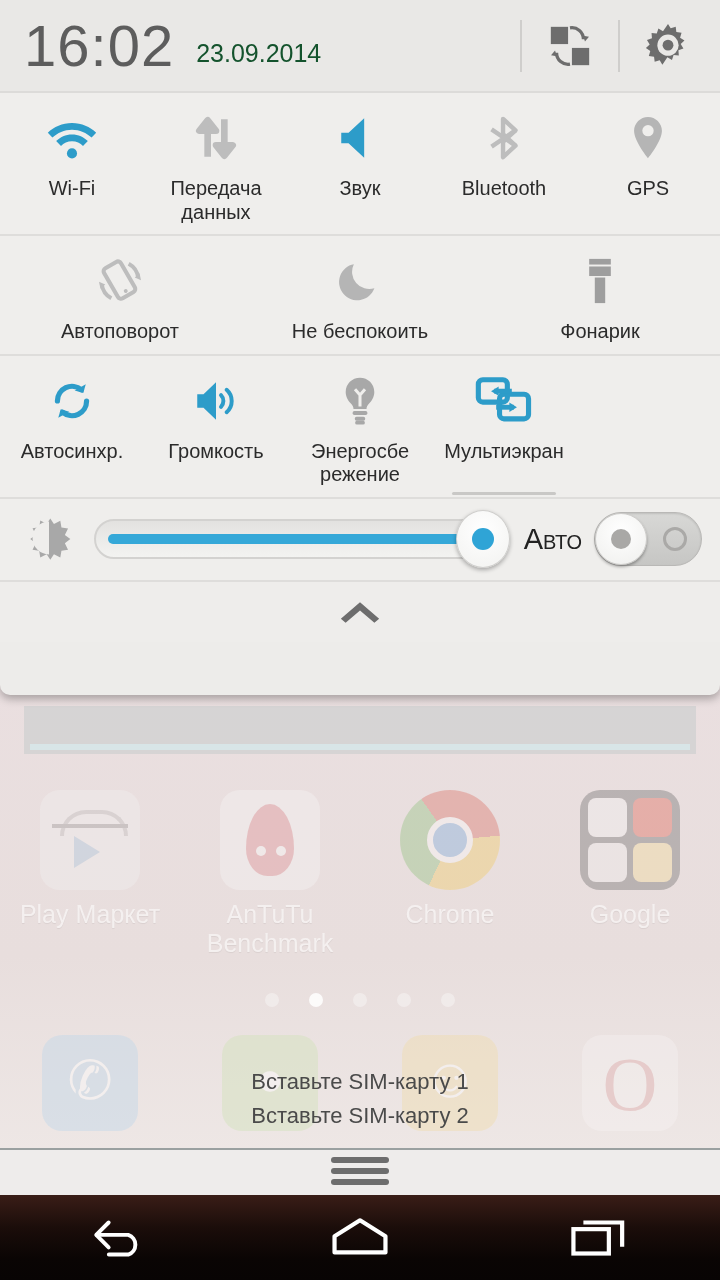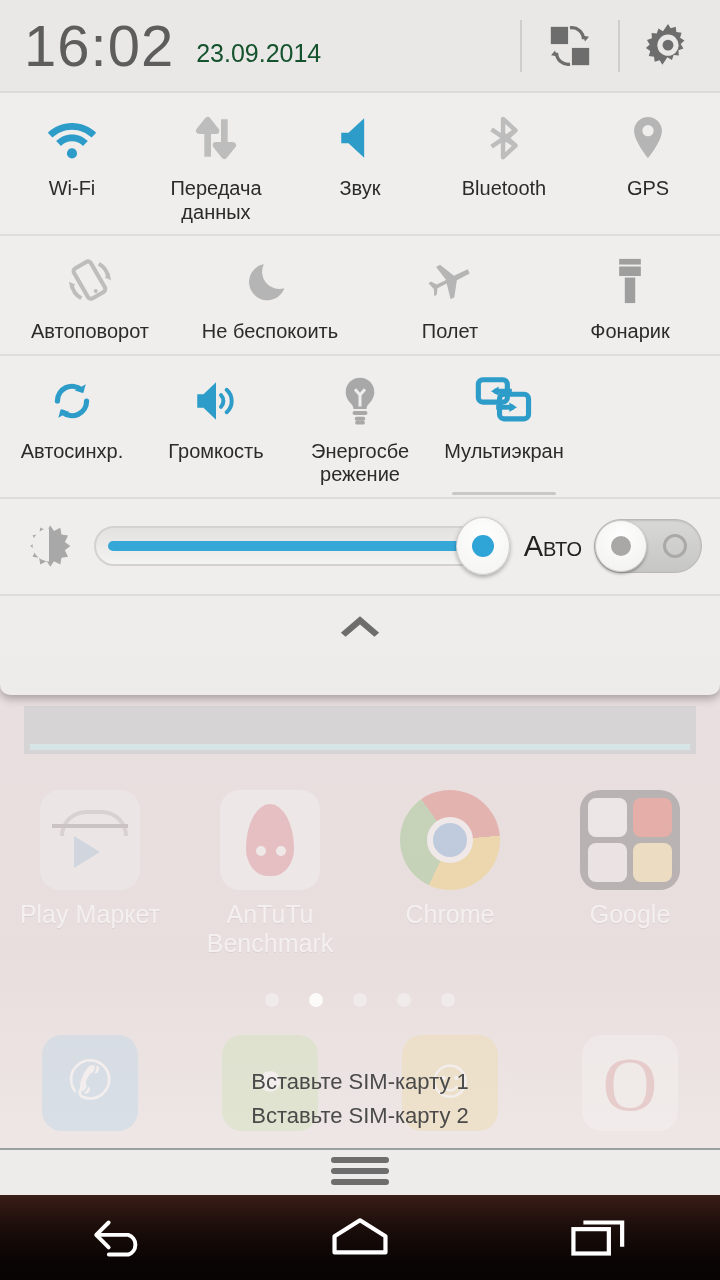--- a/index.html
+++ b/index.html
@@ -144,21 +144,21 @@
     margin-top:8px; font-size:20px; color:#2b2b2b; text-align:center;
     line-height:1.18; word-break:break-word; width:100%;
   }
   .qs-tile.underlined::after{
     content:""; position:absolute; left:14%; right:14%; bottom:2px;
     height:3px; background:#c9c8c6; border-radius:2px;
   }
 
   
   #bright-row{
-    height:97px; display:flex; align-items:center; padding:0 18px;
+    height:83px; display:flex; align-items:center; padding:0 18px;
     background:#efeeec; border-bottom:2px solid #dedddb;
   }
   #bright-ico{ width:62px; display:flex; justify-content:center; }
   #slider{
     flex:1; height:40px; margin:0 6px 0 14px; position:relative;
     background:linear-gradient(180deg,#e3e2e0,#f3f3f1);
     border:2px solid #d3d2d0; border-radius:20px;
   }
   #slider-fill{
     position:absolute; left:12px; top:50%; transform:translateY(-50%);
@@ -376,28 +376,20 @@
 
     <div class="qs-tile">
       <div class="qs-ico">
         <svg width="46" height="50" viewBox="0 0 24 24">
           <path d="M19.5 15.8A9 9 0 0 1 8.8 3.2 9.5 9.5 0 1 0 19.5 15.8z" fill="#b5b5b5"></path>
         </svg>
       </div>
       <div class="qs-label">Не беспокоить</div>
     </div>
 
-    <div class="qs-tile">
-      <div class="qs-ico">
-        <svg width="54" height="50" viewBox="0 0 24 24">
-          <path d="M21.5 8.3 L14.4 9.9 L8.9 3.4 L6.9 4 L10.3 11.1 L5.4 12.3 L3 10.3 L1.7 10.9 L3.6 14.2 L3.1 17.6 L4.4 17.1 L5.4 14.2 L10.2 12.8 L10.5 20.6 L12.4 20.1 L15.3 12.3 L22 10.4 Z" fill="#b5b5b5" transform="rotate(-12 12 12)"></path>
-        </svg>
-      </div>
-      <div class="qs-label">Полет</div>
-    </div>
 
 
     <div class="qs-tile">
       <div class="qs-ico">
         <svg width="36" height="52" viewBox="0 0 16 24">
           <rect x="3" y="1.8" width="10" height="2.6" fill="#9e9e9e"></rect>
           <rect x="3" y="5.3" width="10" height="4.4" fill="#9e9e9e"></rect>
           <path d="M5.6 10.4 h4.8 v11.8 h-4.8 z" fill="#9e9e9e"></path>
         </svg>
       </div>

